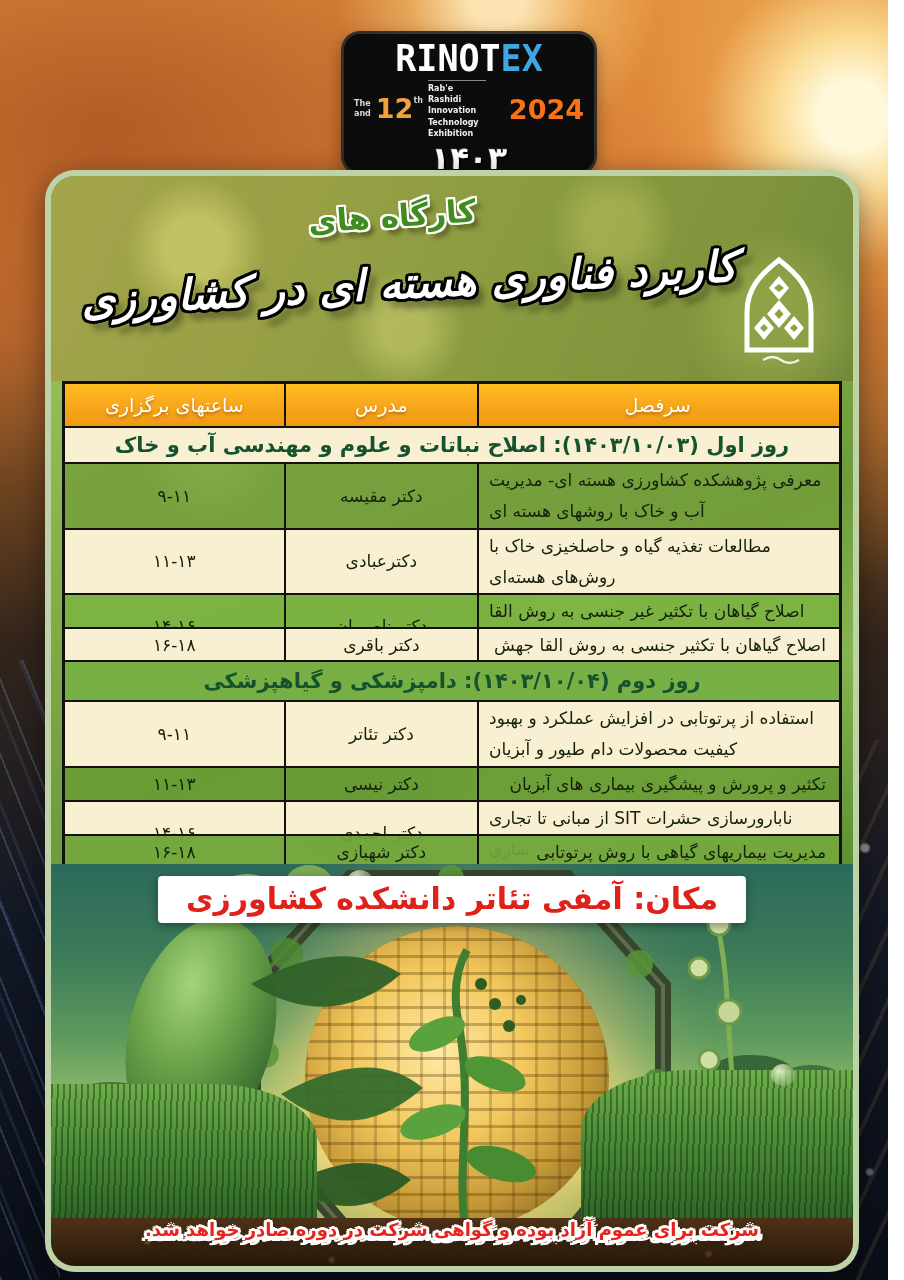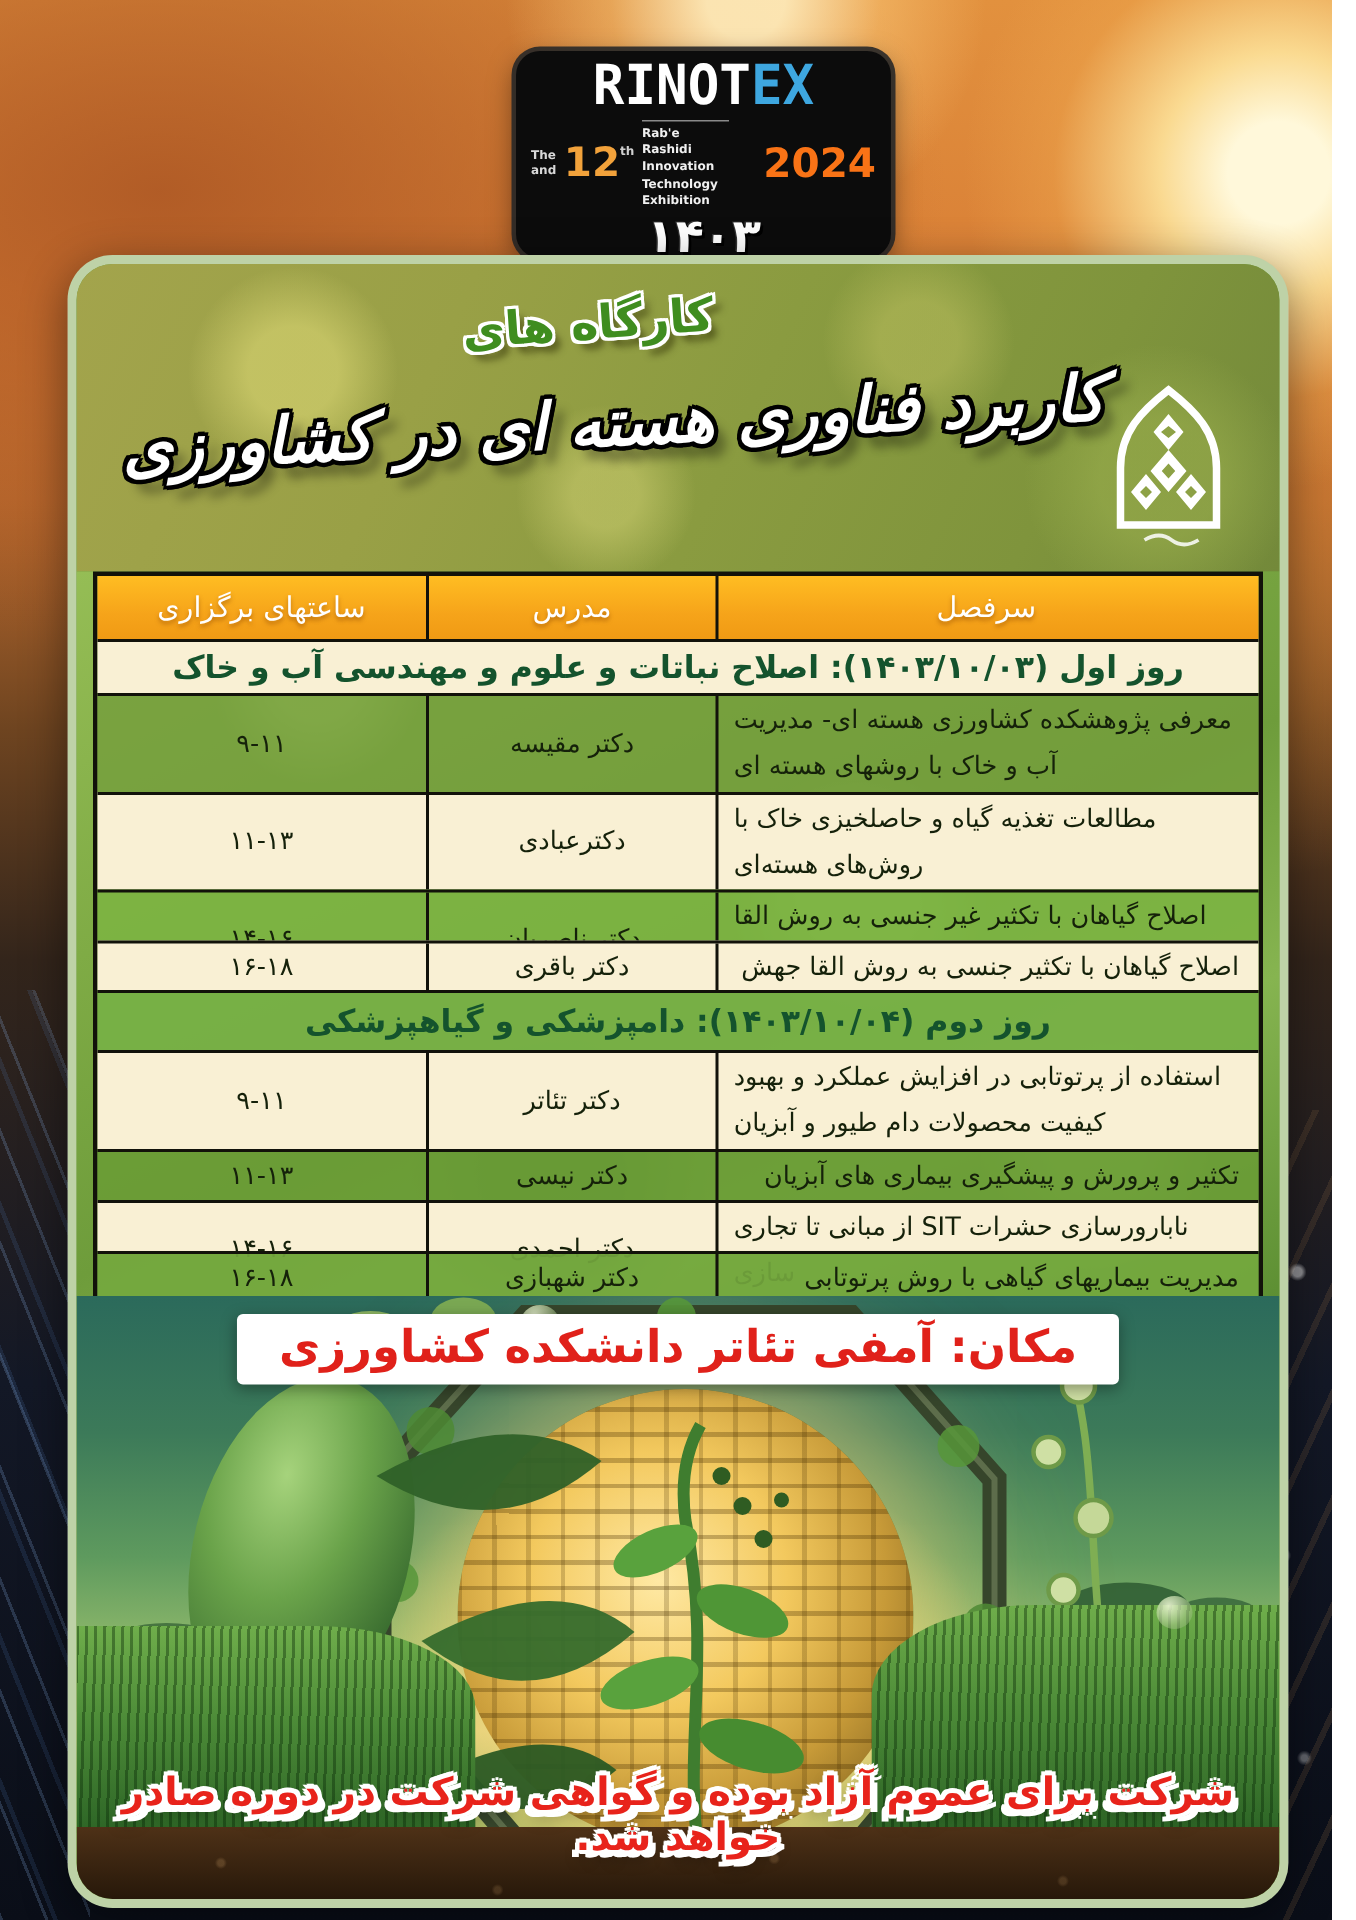--- a/index.html
+++ b/index.html
@@ -124,21 +124,21 @@
       radial-gradient(circle at 35% 70%, rgba(255,200,130,.14) 0 2px, transparent 4px),
       radial-gradient(circle at 58% 35%, rgba(255,200,130,.16) 0 2px, transparent 4px),
       radial-gradient(circle at 82% 60%, rgba(255,200,130,.14) 0 2px, transparent 4px),
       linear-gradient(180deg, #4e3117 0%, #33200e 55%, #1d1106 100%); }
   .bubble { position:absolute; border-radius:50%; background:radial-gradient(circle at 35% 30%, rgba(235,245,210,.9), rgba(170,200,140,.55) 60%, rgba(120,160,100,.3)); }
   .b1 { left:120px; top:18px; width:34px; height:30px; }
   .b2 { left:296px; top:6px;  width:26px; height:24px; }
   .b3 { right:116px; top:22px; width:30px; height:27px; }
   .b4 { right:58px;  top:200px; width:24px; height:22px; }
   .footer-note { position:absolute; bottom:38px; left:0; width:100%; text-align:center; direction:rtl;
-    font-size:26px; font-weight:bold; color:#e8231b; letter-spacing:-.5px;
+    font-size:18px; font-weight:bold; color:#e8231b; letter-spacing:-.5px;
     text-shadow: 3px 0 0 #fff, -3px 0 0 #fff, 0 3px 0 #fff, 0 -3px 0 #fff,
       2.5px 2.5px 0 #fff, -2.5px 2.5px 0 #fff, 2.5px -2.5px 0 #fff, -2.5px -2.5px 0 #fff,
       5px 5px 0 #fff, -5px 5px 0 #fff, 0 6px 10px rgba(0,0,0,.35); }
 </style>
 </head>
 <body>
 
 <div class="page">
   <div class="streaks-left"></div>
   <div class="streaks-right"></div>

